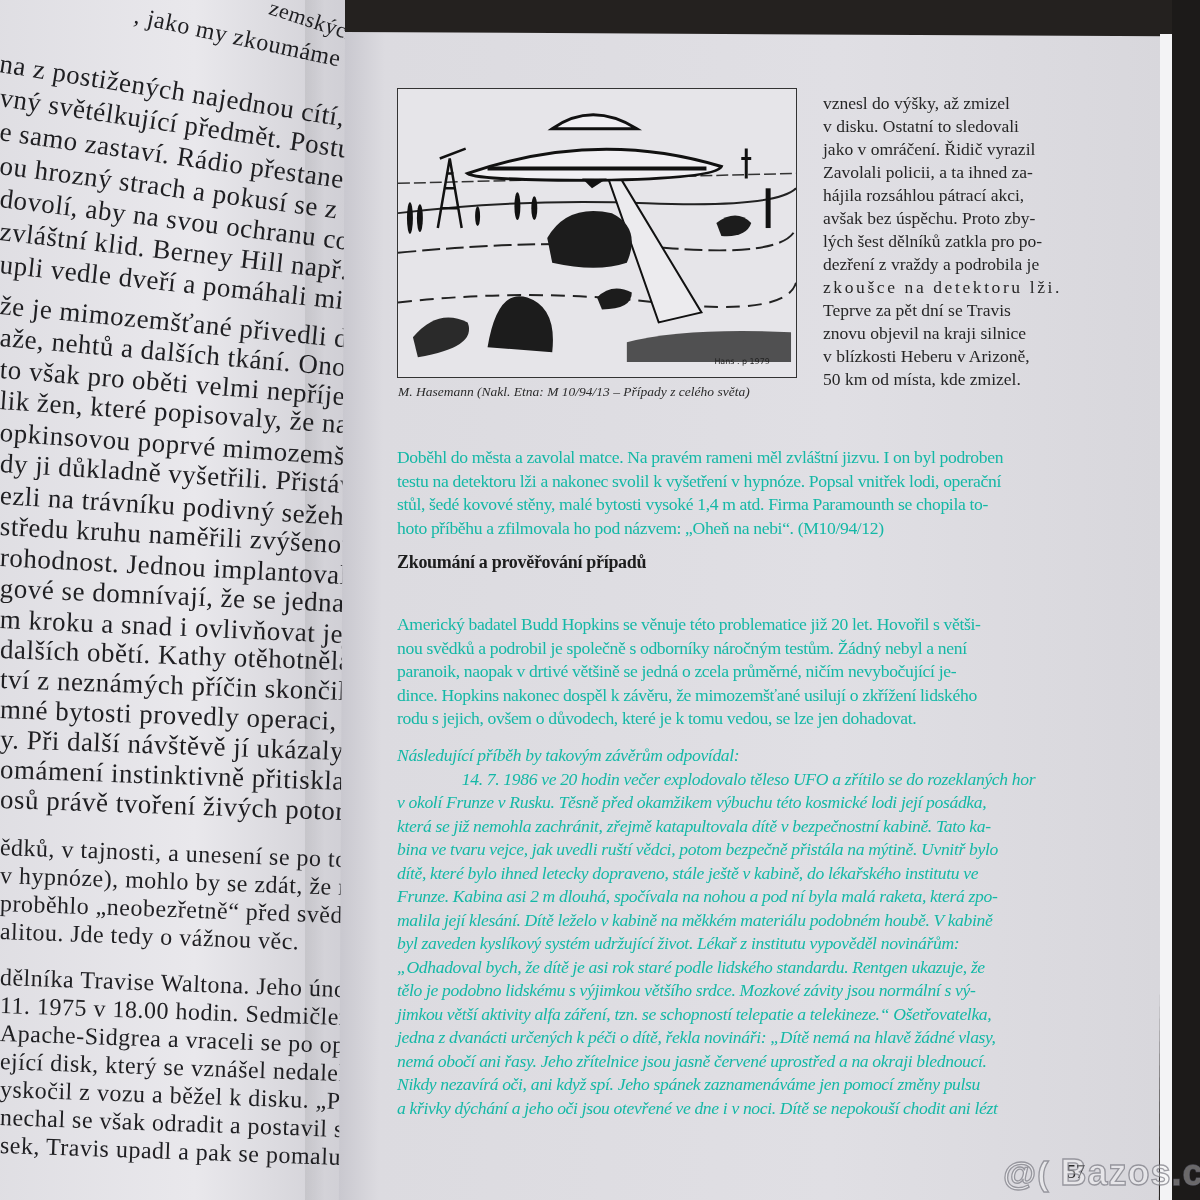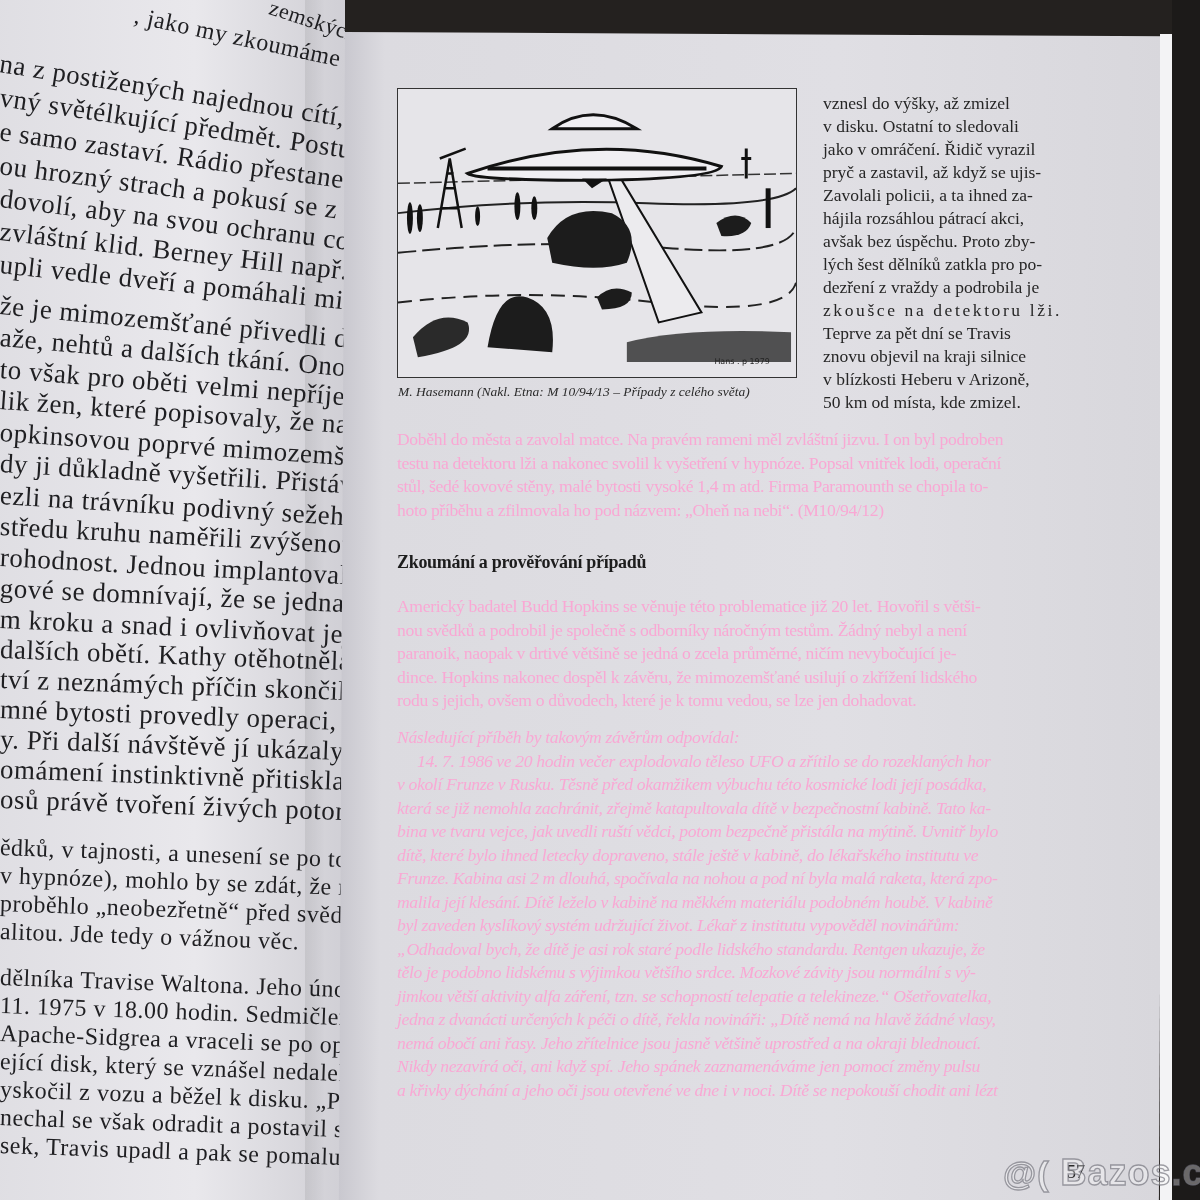--- a/index.html
+++ b/index.html
@@ -88,36 +88,37 @@
       color: #262626;
     }
     .side-column p { white-space: nowrap; }
     
     .body-block {
       position: absolute;
       left: 397px;
       width: 683px;
       font-size: 17.6px;
       line-height: 23.5px;
-      color: #f9a8d4;
+      color: #14b8a6;
       font-stretch: condensed;
+      margin-top: 18px;
     }
     .body-block .ln { white-space: nowrap; display: block; letter-spacing: -0.35px; }
     .block-1 { top: 428px; }
     .section-heading {
       position: absolute;
       left: 397px; top: 552px;
       font-weight: bold;
       font-size: 18px;
       letter-spacing: -0.3px;
       color: #1d1d1d;
     }
     .block-2 { top: 595px; }
     .block-3 { top: 726px; font-style: italic; }
-    .indent { padding-left: 20px; }
+    .indent { padding-left: 20px; text-align: center; }
     .page-number {
       position: absolute;
       left: 1067px; top: 1162px;
       font-size: 18px;
       color: #2a2a2a;
     }
     .watermark {
       position: absolute;
       left: 1003px; top: 1152px;
       font-family: "Liberation Sans", "DejaVu Sans", sans-serif;
@@ -218,21 +219,20 @@
     <path d="M372 100 L372 140" stroke="#111" stroke-width="5"></path>
     <text x="318" y="277" font-size="8" fill="#222" font-family="DejaVu Sans, sans-serif">Hans . p 1979</text>
   </svg>
 </div>
 <div class="figure-caption">M. Hasemann (Nakl. Etna: M 10/94/13 – Případy z celého světa)</div>
 
 <div class="side-column">
   <p>vznesl do výšky, až zmizel</p>
   <p>v disku. Ostatní to sledovali</p>
   <p>jako v omráčení. Řidič vyrazil</p>
-  <p>pryč a zastavil, až když se ujis-</p>
   <p>Zavolali policii, a ta ihned za-</p>
   <p>hájila rozsáhlou pátrací akci,</p>
   <p>avšak bez úspěchu. Proto zby-</p>
   <p>lých šest dělníků zatkla pro po-</p>
   <p>dezření z vraždy a podrobila je</p>
   <p style="letter-spacing:2.6px;">zkoušce na detektoru lži.</p>
   <p>Teprve za pět dní se Travis</p>
   <p>znovu objevil na kraji silnice</p>
   <p>v blízkosti Heberu v Arizoně,</p>
   <p>50 km od místa, kde zmizel.</p>
@@ -262,21 +262,21 @@
   <span class="ln">která se již nemohla zachránit, zřejmě katapultovala dítě v bezpečnostní kabině. Tato ka-</span>
   <span class="ln">bina ve tvaru vejce, jak uvedli ruští vědci, potom bezpečně přistála na mýtině. Uvnitř bylo</span>
   <span class="ln">dítě, které bylo ihned letecky dopraveno, stále ještě v kabině, do lékařského institutu ve</span>
   <span class="ln">Frunze. Kabina asi 2 m dlouhá, spočívala na nohou a pod ní byla malá raketa, která zpo-</span>
   <span class="ln">malila její klesání. Dítě leželo v kabině na měkkém materiálu podobném houbě. V kabině</span>
   <span class="ln">byl zaveden kyslíkový systém udržující život. Lékař z institutu vypověděl novinářům:</span>
   <span class="ln">„Odhadoval bych, že dítě je asi rok staré podle lidského standardu. Rentgen ukazuje, že</span>
   <span class="ln">tělo je podobno lidskému s výjimkou většího srdce. Mozkové závity jsou normální s vý-</span>
   <span class="ln">jimkou větší aktivity alfa záření, tzn. se schopností telepatie a telekineze.“ Ošetřovatelka,</span>
   <span class="ln">jedna z dvanácti určených k péči o dítě, řekla novináři: „Dítě nemá na hlavě žádné vlasy,</span>
-  <span class="ln">nemá obočí ani řasy. Jeho zřítelnice jsou jasně většině uprostřed a na okraji blednoucí.</span>
+  <span class="ln">nemá obočí ani řasy. Jeho zřítelnice jsou jasně červené uprostřed a na okraji blednoucí.</span>
   <span class="ln">Nikdy nezavírá oči, ani když spí. Jeho spánek zaznamenáváme jen pomocí změny pulsu</span>
   <span class="ln">a křivky dýchání a jeho oči jsou otevřené ve dne i v noci. Dítě se nepokouší chodit ani lézt</span>
 </div>
 
 <div class="page-number">57</div>
 
 <div class="watermark">
   <span class="at">@(</span>
   <span>Bazos.cz</span>
 </div>

